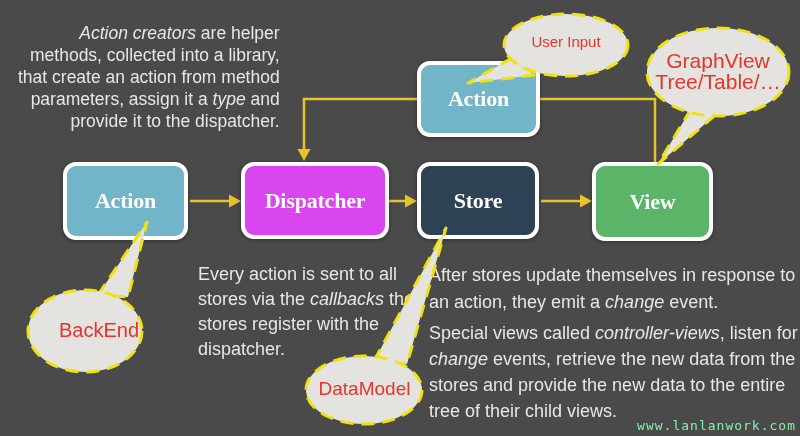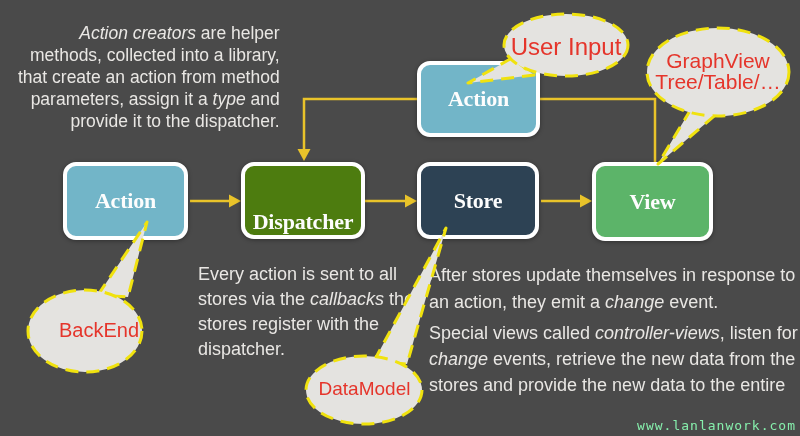--- a/index.html
+++ b/index.html
@@ -10,33 +10,33 @@
   #connectors{z-index:1;}
   #bubbles{z-index:4;}
 
   .box{position:absolute;z-index:2;box-sizing:border-box;
        border:4px solid #fff;border-radius:13px;
        display:flex;align-items:center;justify-content:center;
        color:#fdfdfd;font-weight:bold;font-size:22px;letter-spacing:-0.2px;
        box-shadow:0 1px 4px rgba(0,0,0,.35);font-family:Liberation Serif, serif;}
   .box-action-left {left:63px; top:162px;width:125px;height:78px;background:#72b5c8;}
   .box-action-top  {left:417px;top:61px; width:123px;height:76px;background:#72b5c8;}
-  .box-dispatcher  {left:241px;top:162px;width:124px;height:77px;background:#4d7c0f;align-items:flex-end;}
+  .box-dispatcher  {left:241px;top:162px;width:148px;height:77px;background:#d946ef;}
   .box-store       {left:417px;top:162px;width:122px;height:77px;background:#2d4254;}
   .box-view        {left:592px;top:162px;width:121px;height:79px;background:#5cb469;}
 
   .note{position:absolute;z-index:3;color:#e9e7e4;white-space:nowrap;}
   .note em{font-style:italic;}
   .note-action-creators{left:18px; top:22px; font-size:17.5px;line-height:22px;text-align:right;}
   .note-dispatcher     {left:198px;top:262px;font-size:18px;  line-height:25px;}
   .note-store          {left:429px;top:262px;font-size:18px;  line-height:27px;}
   .note-views          {left:429px;top:320px;font-size:18px;  line-height:26px;}
 
   .bubble-label{position:absolute;z-index:5;color:#e5352b;text-align:center;}
-  .lbl-user-input{left:504px;top:33px; width:124px;font-size:24px;}
+  .lbl-user-input{left:504px;top:33px; width:124px;font-size:15px;}
   .lbl-graphview {left:647px;top:50px; width:142px;font-size:21px;line-height:21px;}
   .lbl-backend   {left:41px; top:319px;width:116px;font-size:20px;}
   .lbl-datamodel {left:306px;top:378px;width:117px;font-size:19px;}
 
   .watermark{position:absolute;z-index:6;right:4px;bottom:3px;
              font-family:"DejaVu Sans Mono",monospace;font-size:13px;
              color:#86efac;letter-spacing:1px;}
 </style>
 </head>
 <body>
@@ -85,20 +85,21 @@
       <div><span>dispatcher.</span></div>
     </div>
   <div class="note note-store">
       <div><span>After stores update themselves in response to</span></div>
       <div><span>an action, they emit a </span><em>change</em><span> event.</span></div>
     </div>
   <div class="note note-views">
       <div><span>Special views called </span><em>controller-views</em><span>, listen for</span></div>
       <div><em>change</em><span> events, retrieve the new data from the</span></div>
       <div><span>stores and provide the new data to the entire</span></div>
+      <div><span>tree of their child views.</span></div>
     </div>
 
   <svg id="bubbles" class="layer">
     <g stroke="#f0e20e" stroke-width="3" stroke-dasharray="13 8" fill="#e4e3e0" stroke-linejoin="round">
       <polygon points="512,58 468,83 534,75"></polygon>
       <polygon points="691,109 658,164 719,112"></polygon>
       <polygon points="98,295 147,222 128,297"></polygon>
       <polygon points="374,361 446,228 407,364"></polygon>
       <ellipse cx="566" cy="45" rx="62" ry="31"></ellipse>
       <ellipse cx="718" cy="72" rx="71" ry="44"></ellipse>

